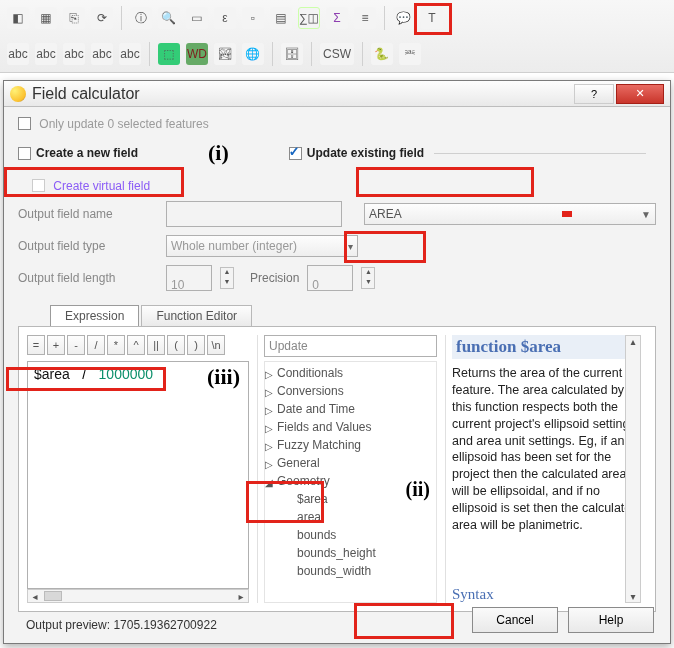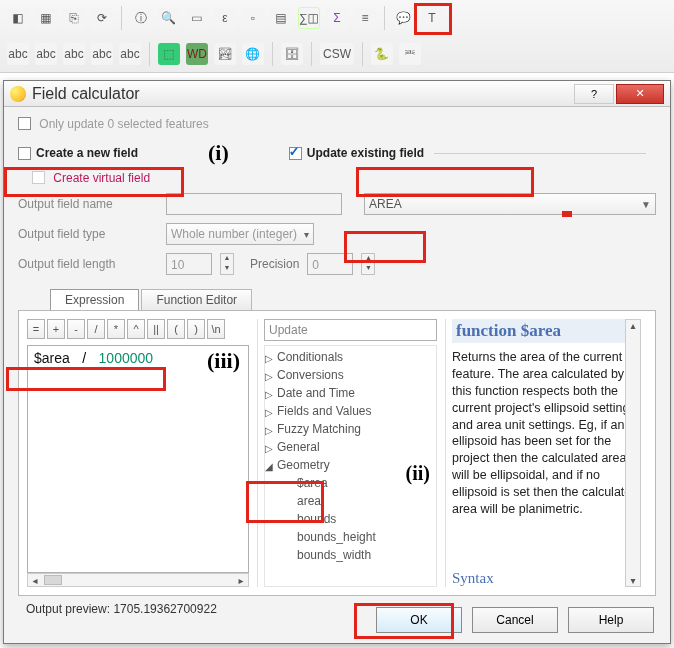--- a/index.html
+++ b/index.html
@@ -25,21 +25,21 @@
 .chk { width:13px; height:13px; border:1px solid #8a8a8a; display:inline-block; vertical-align:-2px; margin-right:5px; position:relative; background:#fff; }
 .chk.checked::after { content:"✓"; position:absolute; left:-1px; top:-4px; font-size:13px; color:#1565c0; font-weight:bold; }
 .row1 { margin-bottom:10px; color:#9b9b9b; }
 .lineholder { display:flex; align-items:center; height:24px; margin-top:6px; }
 .createseg, .updateseg { display:flex; align-items:center; font-weight:bold; color:#222; }
 .linefill { flex:1; height:1px; background:#cfcfcf; margin:0 10px; }
 .roman { font-family:"Times New Roman",serif; font-weight:bold; font-size:22px; color:#000; }
 
 .formrow { display:flex; align-items:center; margin-top:8px; gap:8px; }
 .formrow label { width:140px; color:#888; }
-.txt { height:22px; border:1px solid #b0b0b0; background:#fff; padding:4px 4px; font-size:12px; }
+.txt { height:22px; border:1px solid #b0b0b0; background:#fff; padding:12px 4px; font-size:12px; }
 .txt.dis { background:#f3f3f3; color:#999; }
 .sel { height:22px; border:1px solid #b0b0b0; background:linear-gradient(#fdfdfd,#eee); font-size:12px; padding:0 4px; display:flex; align-items:center; justify-content:space-between; }
 .sel .arrow { font-size:10px;color:#666; }
 
 
 .pinkdot { position:absolute; left:558px; top:104px; width:10px; height:6px; background:#e2231a; }
 
 .tabs { display:flex; margin-top:14px;padding-left:32px; }
 .tab { border:1px solid #b8b8b8; border-bottom:none; padding:3px 14px; background:linear-gradient(#fdfdfd,#eaeaea); font-size:12px; margin-right:2px; }
 .tab.active { background:#fff; font-weight:normal; border-color:#9b9b9b; }
@@ -148,38 +148,38 @@
       <span style="width:70px;"></span>
       <span class="roman">(i)</span>
       <span style="width:60px;"></span>
       <span class="updateseg">
         <span class="chk checked"></span>
         <span>Update existing field</span>
       </span>
       <div class="linefill"></div>
     </div>
 
-    <div class="formrow" style="margin-top:6px; color:#be185d;">
+    <div class="formrow" style="margin-top:14px; color:#8b5cf6;">
       <span style="margin-left:14px;"><span class="chk" style="border-color:#ccc;"></span>
       <span>Create virtual field</span></span>
     </div>
 
     <div class="formrow">
       <label>Output field name</label>
       <div class="txt dis" style="width:176px;"></div>
       <div style="width:6px;"></div>
       <div class="sel" style="flex:1;">
         <span>AREA</span>
           <span class="arrow">▼</span>
       </div>
     </div>
 
     <div class="formrow">
       <label>Output field type</label>
-      <div class="sel" style="width:148px; color:#999;">
+      <div class="sel" style="width:192px; color:#999;">
         <span>Whole number (integer)</span>
           <span class="arrow">▾</span>
       </div>
     </div>
 
     <div class="formrow">
       <label>Output field length</label>
       <div class="txt dis" style="width:46px;">10</div>
       <div style="width:14px;height:22px;border:1px solid #c0c0c0;background:#f3f3f3;display:flex;flex-direction:column;">
         <div style="flex:1;font-size:7px;text-align:center;">▲</div>
@@ -268,18 +268,17 @@
     </div>
 
     <div class="redframe" style="left:0px; top:60px; width:180px; height:30px;"></div>
     <div class="redframe" style="left:352px; top:60px; width:178px; height:30px;"></div>
     <div class="redframe" style="left:340px; top:124px; width:82px; height:32px;"></div>
     <div class="redframe" style="left:2px; top:260px; width:160px; height:24px;"></div>
     <div class="redframe" style="left:242px; top:374px; width:78px; height:42px;"></div>
   </div>
 
   <div class="buttonbar">
-    <div class="dlgbtn">OK</div>
     <div class="dlgbtn sec">Cancel</div>
     <div class="dlgbtn sec">Help</div>
   </div>
   <div class="redframe" style="left:350px; bottom:4px; width:100px; height:36px;"></div>
 </div>
 
 </body></html>

